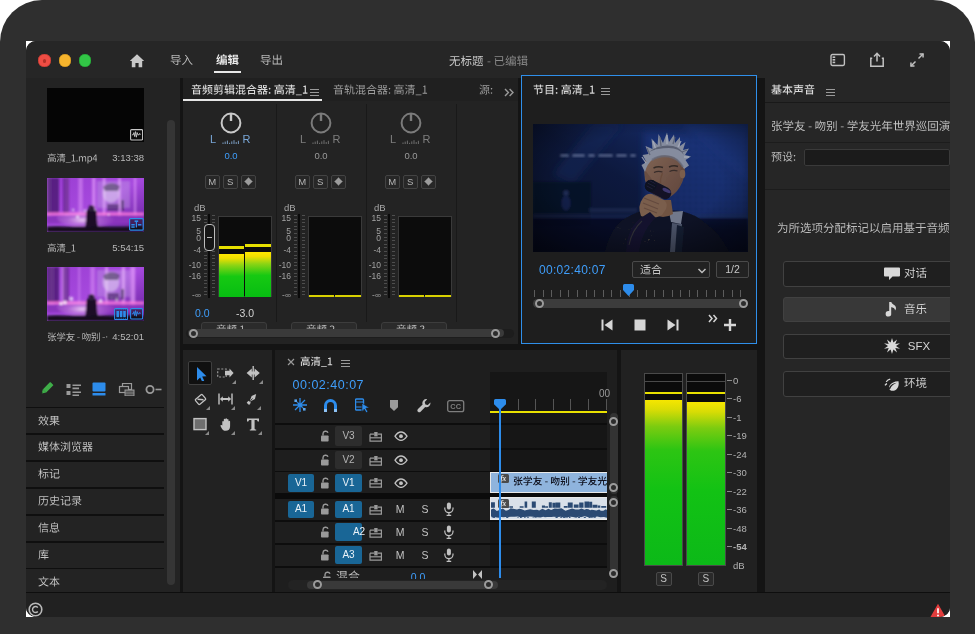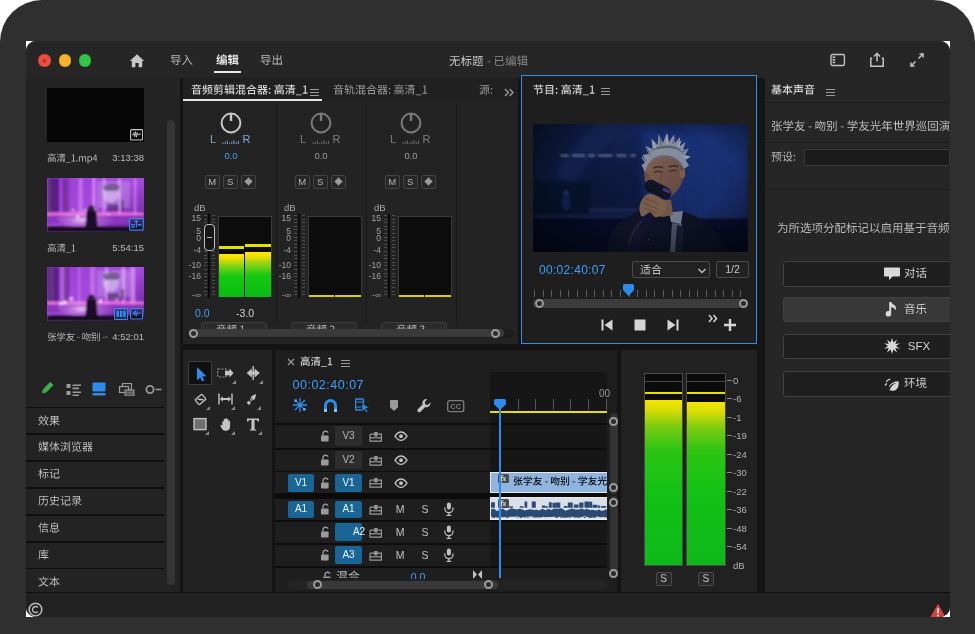--- a/index.html
+++ b/index.html
@@ -1125,21 +1125,21 @@
         <span class="abs at" style="left:707px;top:407.5px;width:20px;height:11px;font-size:9.5px;font-weight:400;color:#b2b2b2;text-align:left;letter-spacing:0;line-height:11px;">-24</span>
         <span class="abs" style="left:701px;top:412.5px;width:5px;height:1px;background:#8a8a8a"></span>
         <span class="abs at" style="left:707px;top:426.0px;width:20px;height:11px;font-size:9.5px;font-weight:400;color:#b2b2b2;text-align:left;letter-spacing:0;line-height:11px;">-30</span>
         <span class="abs" style="left:701px;top:431.0px;width:5px;height:1px;background:#8a8a8a"></span>
         <span class="abs at" style="left:707px;top:444.5px;width:20px;height:11px;font-size:9.5px;font-weight:400;color:#b2b2b2;text-align:left;letter-spacing:0;line-height:11px;">-22</span>
         <span class="abs" style="left:701px;top:449.5px;width:5px;height:1px;background:#8a8a8a"></span>
         <span class="abs at" style="left:707px;top:463.0px;width:20px;height:11px;font-size:9.5px;font-weight:400;color:#b2b2b2;text-align:left;letter-spacing:0;line-height:11px;">-36</span>
         <span class="abs" style="left:701px;top:468.0px;width:5px;height:1px;background:#8a8a8a"></span>
         <span class="abs at" style="left:707px;top:481.5px;width:20px;height:11px;font-size:9.5px;font-weight:400;color:#b2b2b2;text-align:left;letter-spacing:0;line-height:11px;">-48</span>
         <span class="abs" style="left:701px;top:486.5px;width:5px;height:1px;background:#8a8a8a"></span>
-        <span class="abs at" style="left:707px;top:500.0px;width:20px;height:11px;font-size:9.5px;font-weight:400;color:#b2b2b2;text-align:left;letter-spacing:0;line-height:11px;">-54</span>
+        <span class="abs at" style="left:707px;top:500.0px;width:20px;height:11px;font-size:9.5px;font-weight:700;color:#b2b2b2;text-align:left;letter-spacing:0;line-height:11px;">-54</span>
         <span class="abs" style="left:701px;top:505.0px;width:5px;height:1px;background:#8a8a8a"></span>
         <span class="abs at" style="left:707px;top:518.5px;width:20px;height:11px;font-size:9.5px;font-weight:400;color:#b2b2b2;text-align:left;letter-spacing:0;line-height:11px;">dB</span>
         <span class="abs" style="left:629.5px;top:530.5px;width:16px;height:14px;background:#2a2a2a;border:1px solid #4a4a4a;border-radius:2px"></span>
         <span class="abs at" style="left:629.5px;top:531.5px;width:16px;height:12px;font-size:10px;font-weight:400;color:#c2c2c2;text-align:center;letter-spacing:0;line-height:12px;">S</span>
         <span class="abs" style="left:671.75px;top:530.5px;width:16px;height:14px;background:#2a2a2a;border:1px solid #4a4a4a;border-radius:2px"></span>
         <span class="abs at" style="left:671.75px;top:531.5px;width:16px;height:12px;font-size:10px;font-weight:400;color:#c2c2c2;text-align:center;letter-spacing:0;line-height:12px;">S</span>
         <div class="abs" style="left:0px;top:551px;width:924px;height:25px;background:#212121;border-top:1px solid #0e0e0e"></div>
         <span class="abs icon" style="left:2px;top:561px;">
           <svg width="15" height="15" viewBox="0 0 15 15" aria-hidden="true">
             <circle cx="7.5" cy="7.5" r="6.3" fill="none" stroke="#b9b9b9" stroke-width="1.6"></circle>

